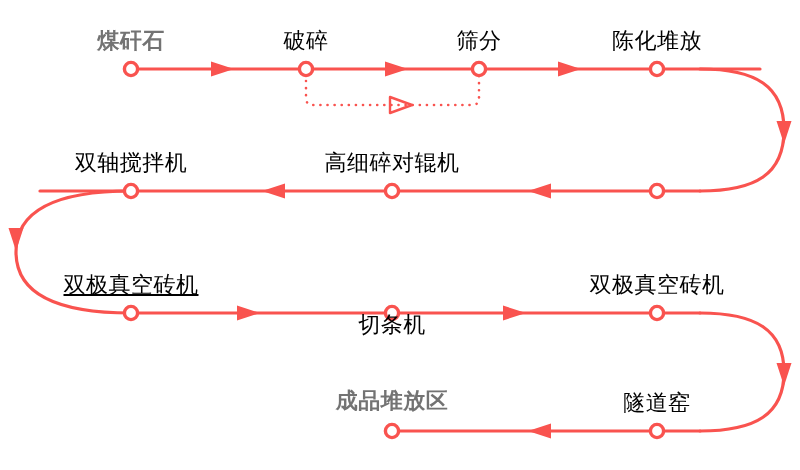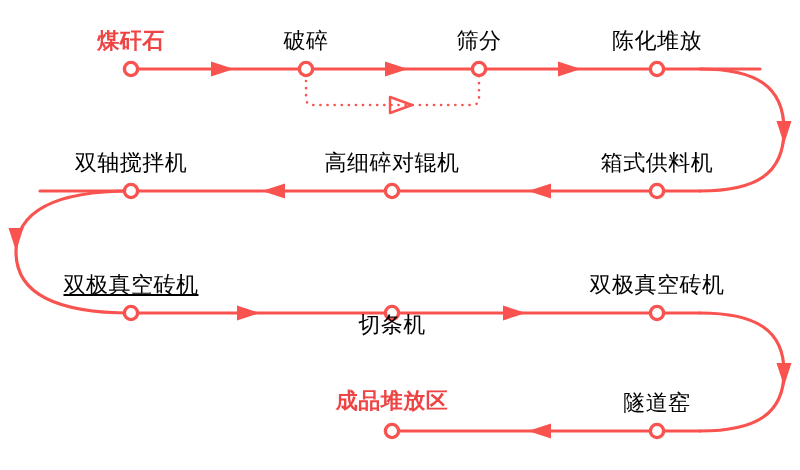--- a/index.html
+++ b/index.html
@@ -27,21 +27,21 @@
   .node-label {
     position: absolute;
     white-space: nowrap;
     color: #000000;
     font-size: 22px;
     line-height: 1;
     transform: translate(-50%, -100%);
     letter-spacing: 0.5px;
   }
   .node-label.emph {
-    color: #ef4444;
+    color: #737373;
     font-weight: bold;
   }
 </style>
 </head>
 <body>
 
 <div id="diagram-root">
 
   <svg class="flow-canvas" viewBox="0 0 800 470">
 
@@ -103,21 +103,20 @@
       <circle cx="657" cy="313" r="6.6" fill="#ffffff" stroke="#f9534f" stroke-width="3.4"></circle>
       <circle cx="657" cy="431" r="6.6" fill="#ffffff" stroke="#f9534f" stroke-width="3.4"></circle>
       <circle cx="392" cy="431" r="6.6" fill="#ffffff" stroke="#f9534f" stroke-width="3.4"></circle>
     </g>
   </svg>
 
   <div class="node-label emph" style="left:131px; top:52px;">煤矸石</div>
   <div class="node-label" style="left:306px; top:52px;">破碎</div>
   <div class="node-label" style="left:479px; top:52px;">筛分</div>
   <div class="node-label" style="left:657px; top:52px;">陈化堆放</div>
-  <div class="node-label" style="left:657px; top:174px;">箱式供料机</div>
   <div class="node-label" style="left:392px; top:174px;">高细碎对辊机</div>
   <div class="node-label" style="left:131px; top:174px;">双轴搅拌机</div>
   <div class="node-label" style="left:131px; top:296px;text-decoration:underline;">双极真空砖机</div>
   <div class="node-label" style="left:392px; top:296px;margin-top:40px;">切条机</div>
   <div class="node-label" style="left:657px; top:296px;">双极真空砖机</div>
   <div class="node-label" style="left:657px; top:414px;">隧道窑</div>
   <div class="node-label emph" style="left:392px; top:412px;">成品堆放区</div>
 
 </div>
 

